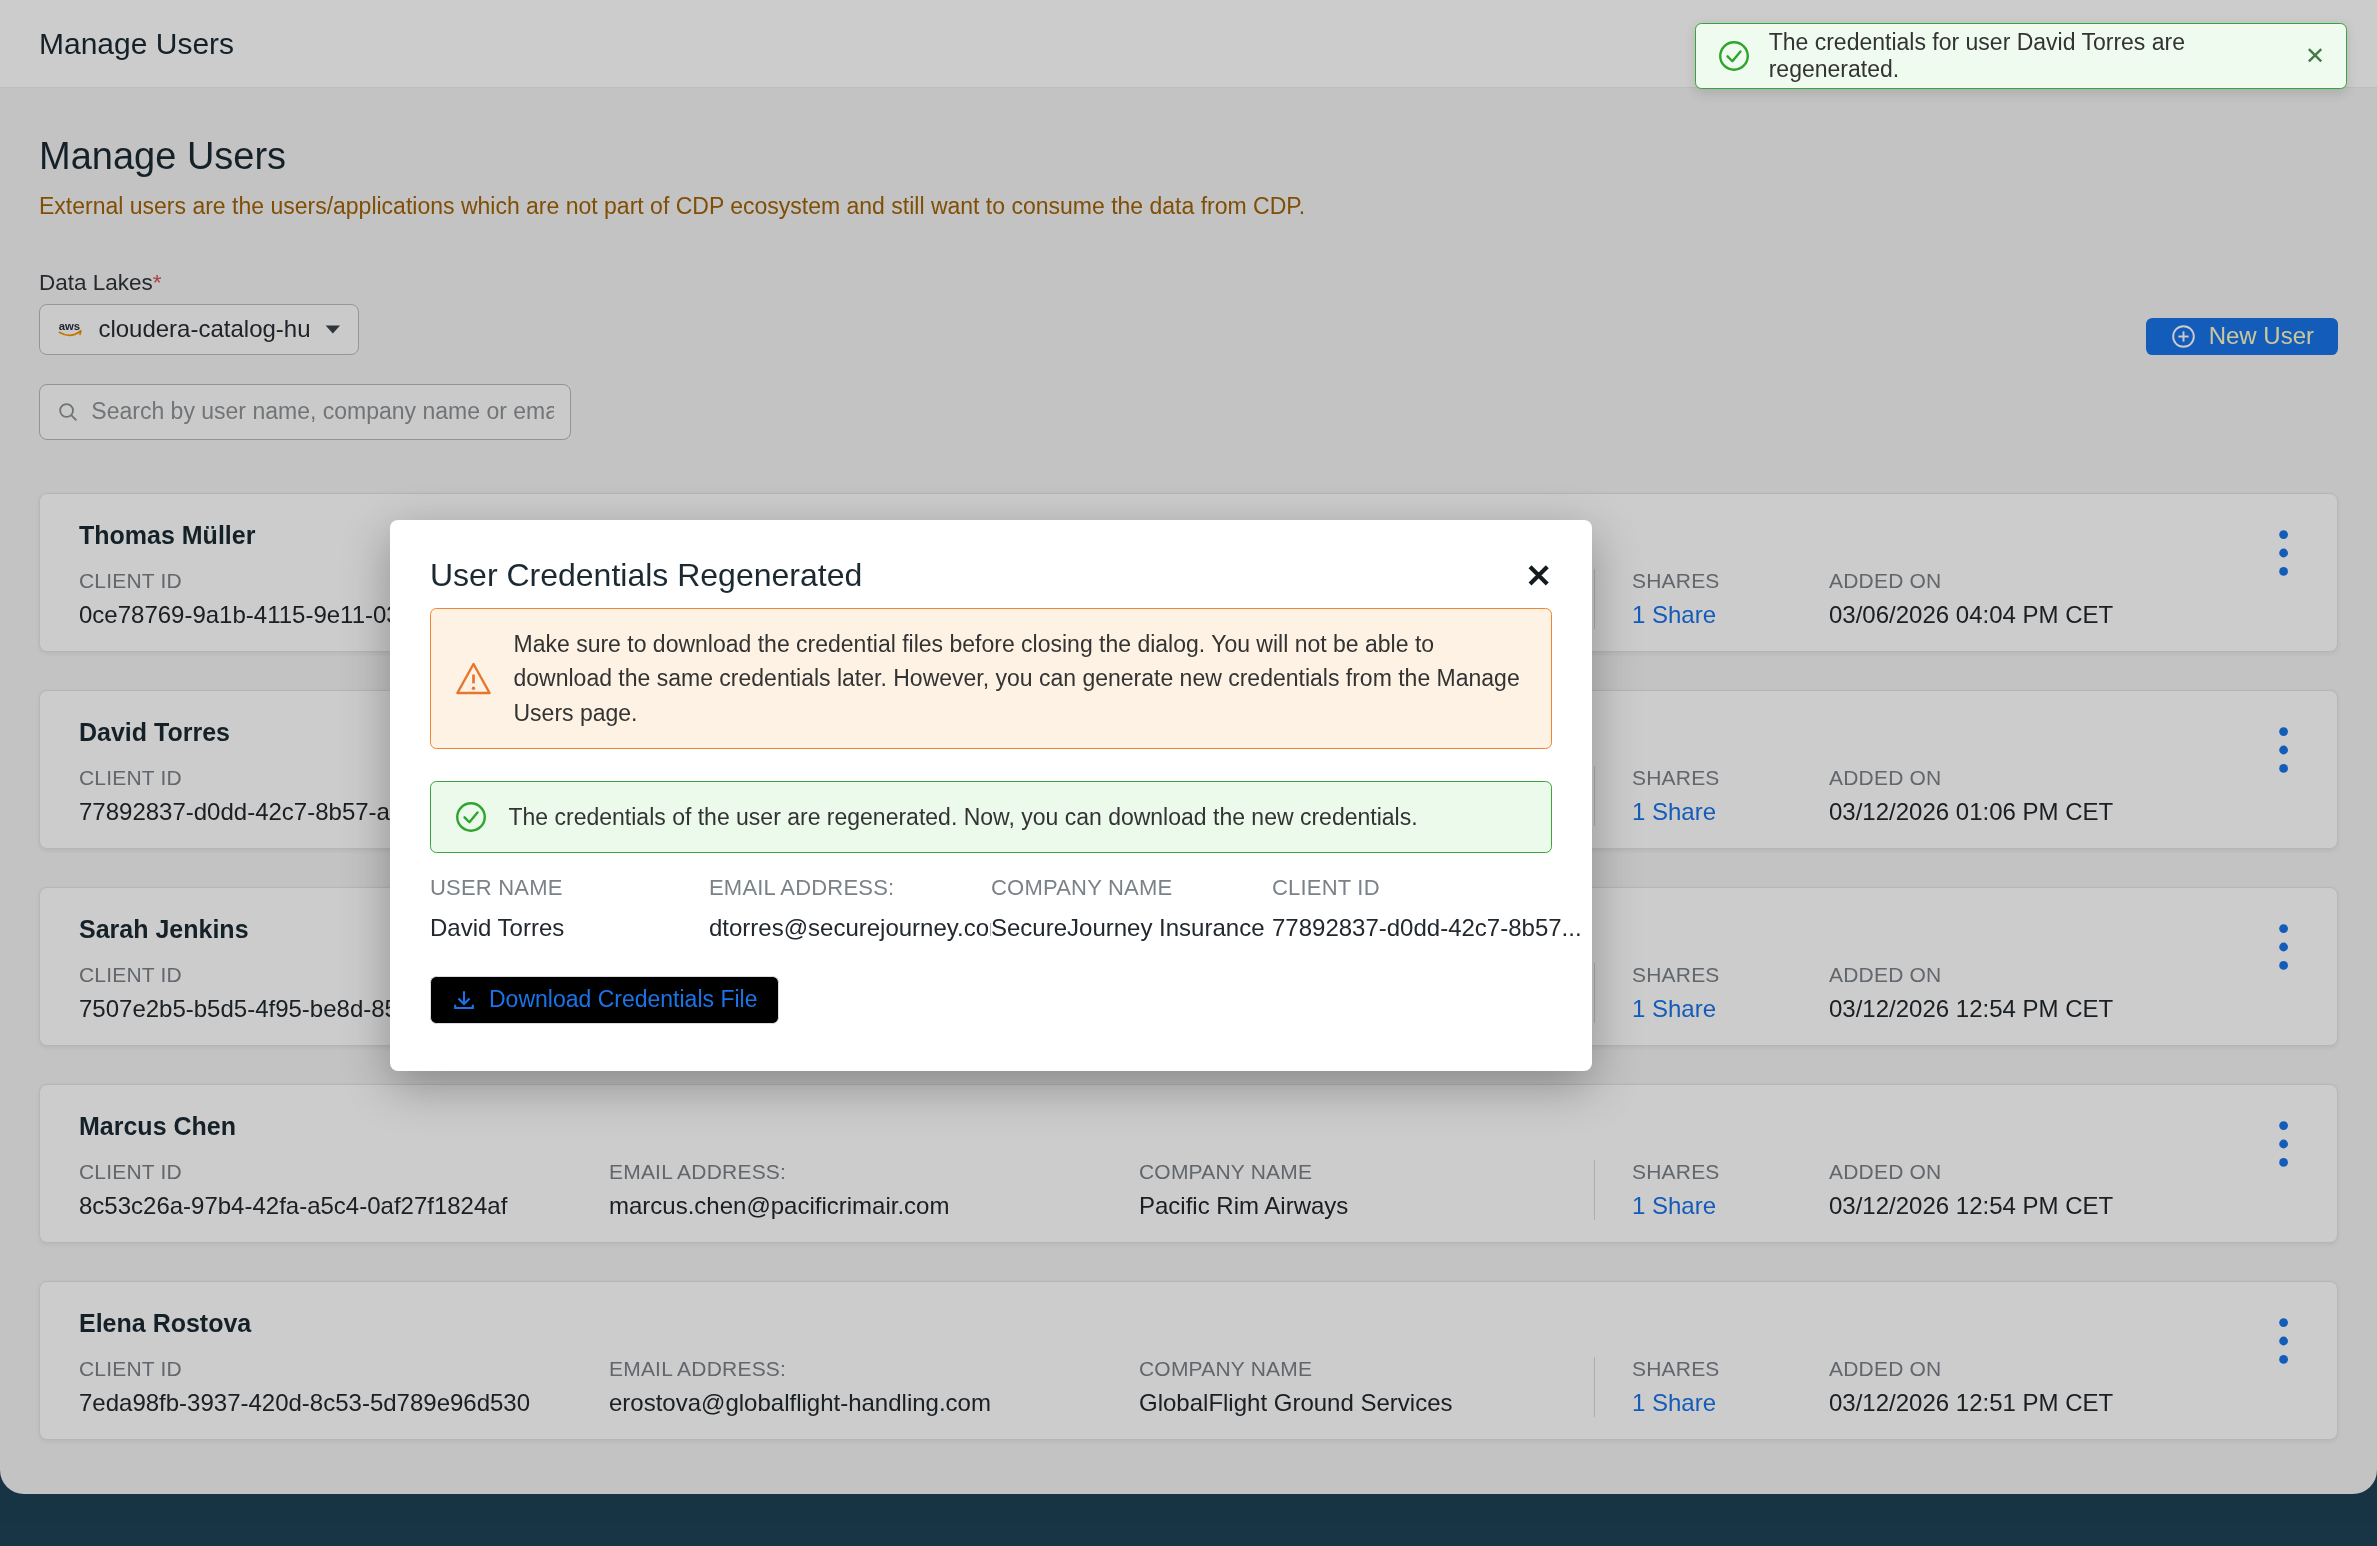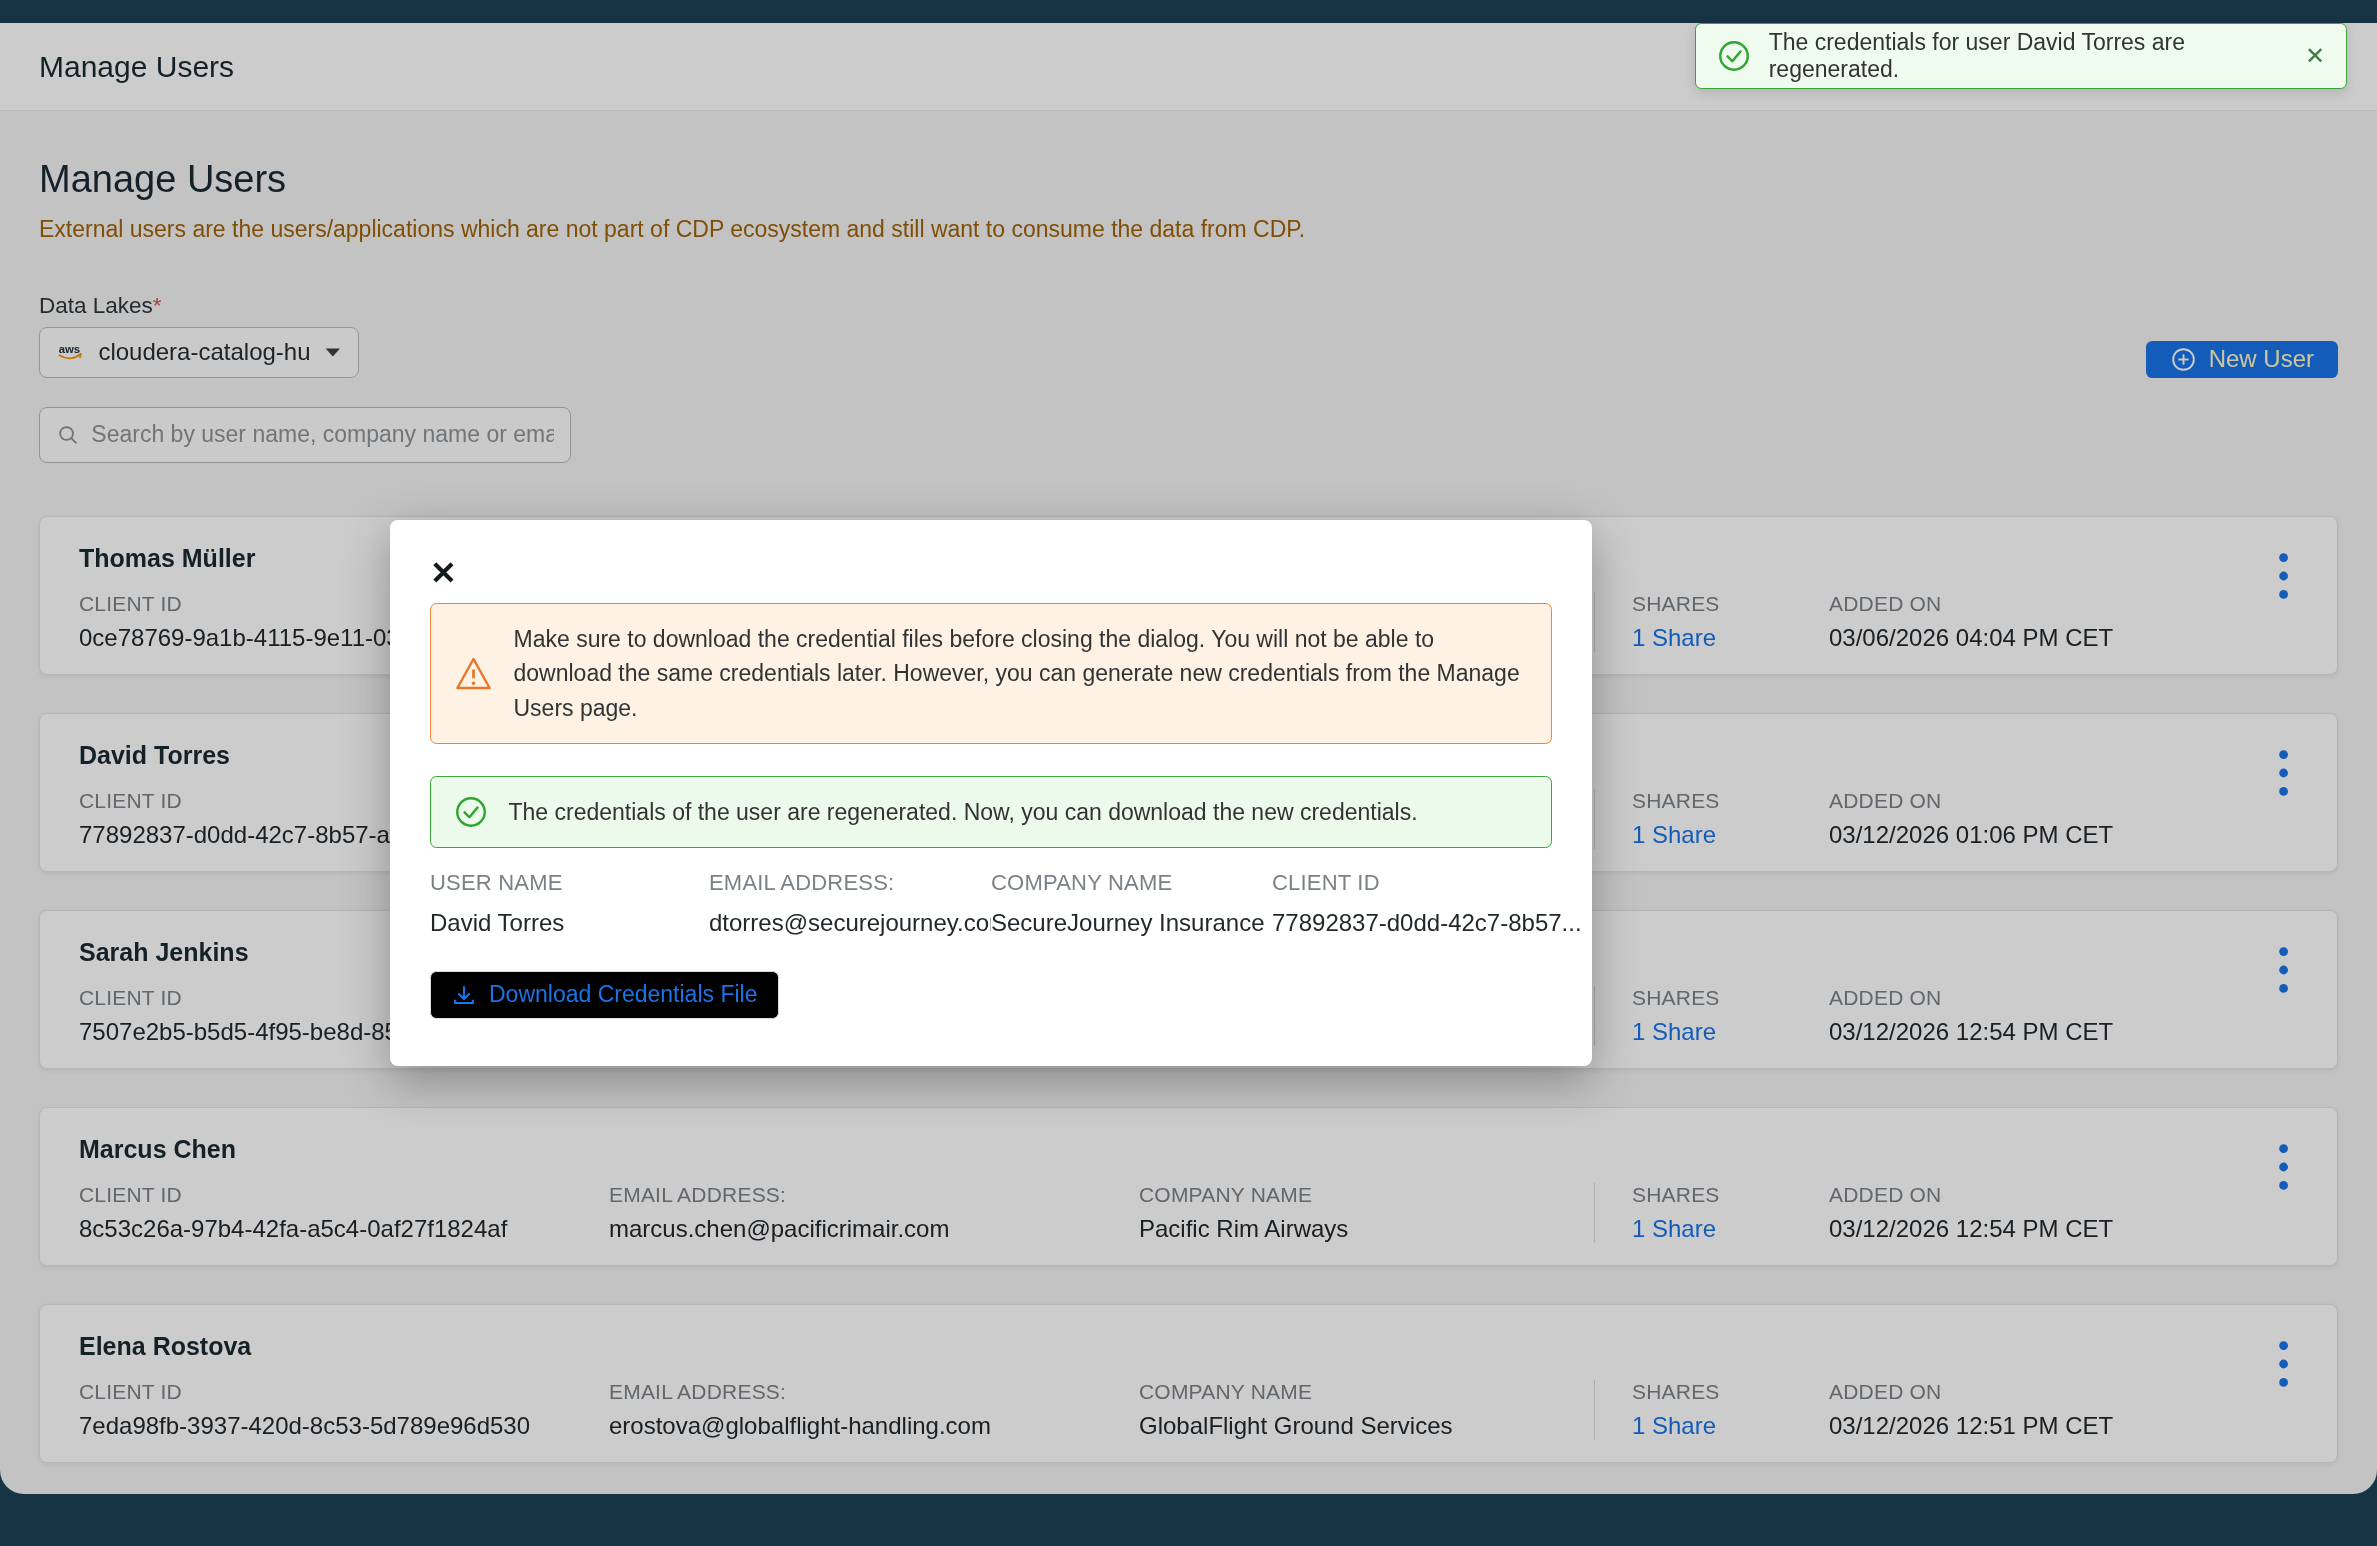--- a/index.html
+++ b/index.html
@@ -10,21 +10,20 @@
     background: #1d4255;
     font-family: "Liberation Sans", sans-serif;
     overflow: hidden;
   }
   
   .app {
     position: absolute; left:0; top:0; right:0; bottom:53px;
     background: #f4f4f4;
     border-radius: 0 0 24px 24px;
     overflow: hidden;
-    margin-top: 23px;
   }
   .topbar {
     height: 88px; background: #ffffff;
     display: flex; align-items: center;
     padding: 0 39px;
     border-bottom: 0.8px solid #ececec;
   }
   .topbar-title { font-size: 30px; color: #1b2a32; }
 
   .main { padding: 0 39px; }
@@ -339,20 +338,21 @@
       </div>
     </div>
   </div>
 
   <div class="footer-bar"></div>
 
   <div class="overlay"></div>
 
   <div class="modal">
     <div class="modal-head">
+      <div class="modal-title">User Credentials Regenerated</div>
       <button class="modal-close">✕</button>
     </div>
 
     <div class="alert alert-warning">
       <svg class="alert-icon" width="39" height="37" viewBox="0 0 48 46">
         <path d="M24 5 L44 41 L4 41 Z" stroke="#e8762a" stroke-width="3" fill="none" stroke-linejoin="round"></path>
         <line x1="24" y1="18" x2="24" y2="29" stroke="#e8762a" stroke-width="3.4"></line>
         <circle cx="24" cy="35" r="2.2" fill="#e8762a"></circle>
       </svg>
       <div>Make sure to download the credential files before closing the dialog. You will not be able to download the same credentials later. However, you can generate new credentials from the Manage Users page.</div>

